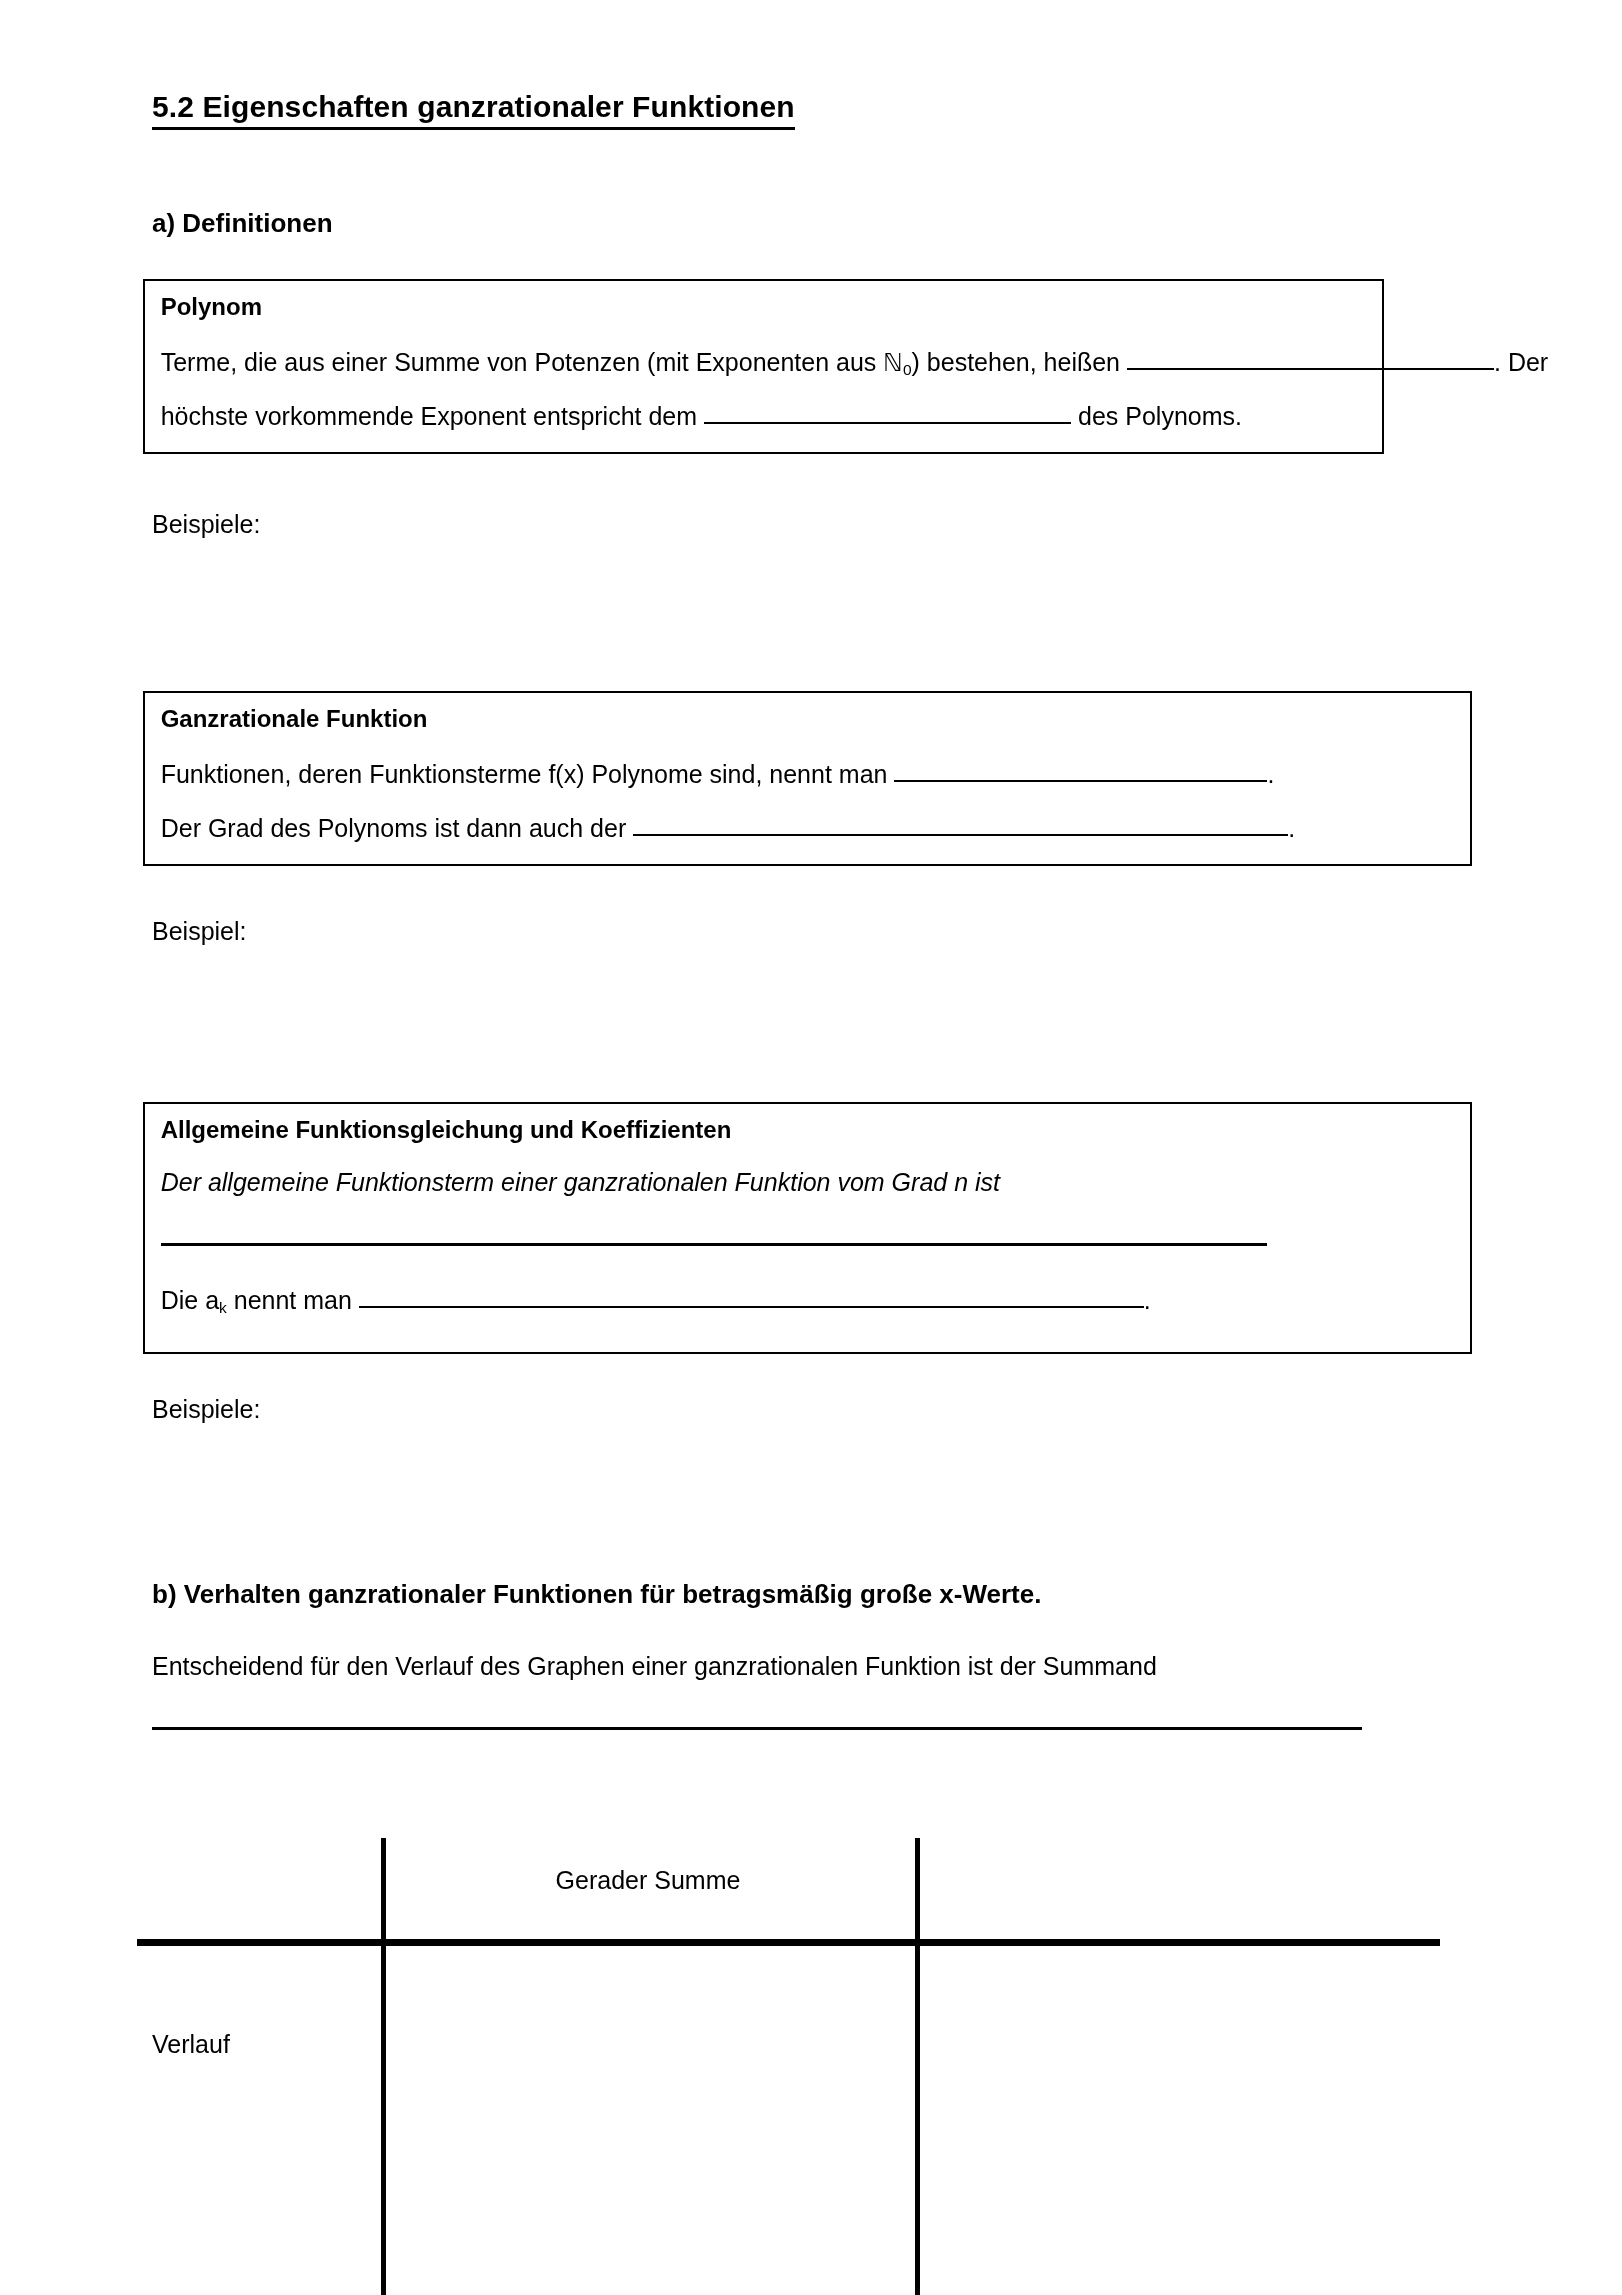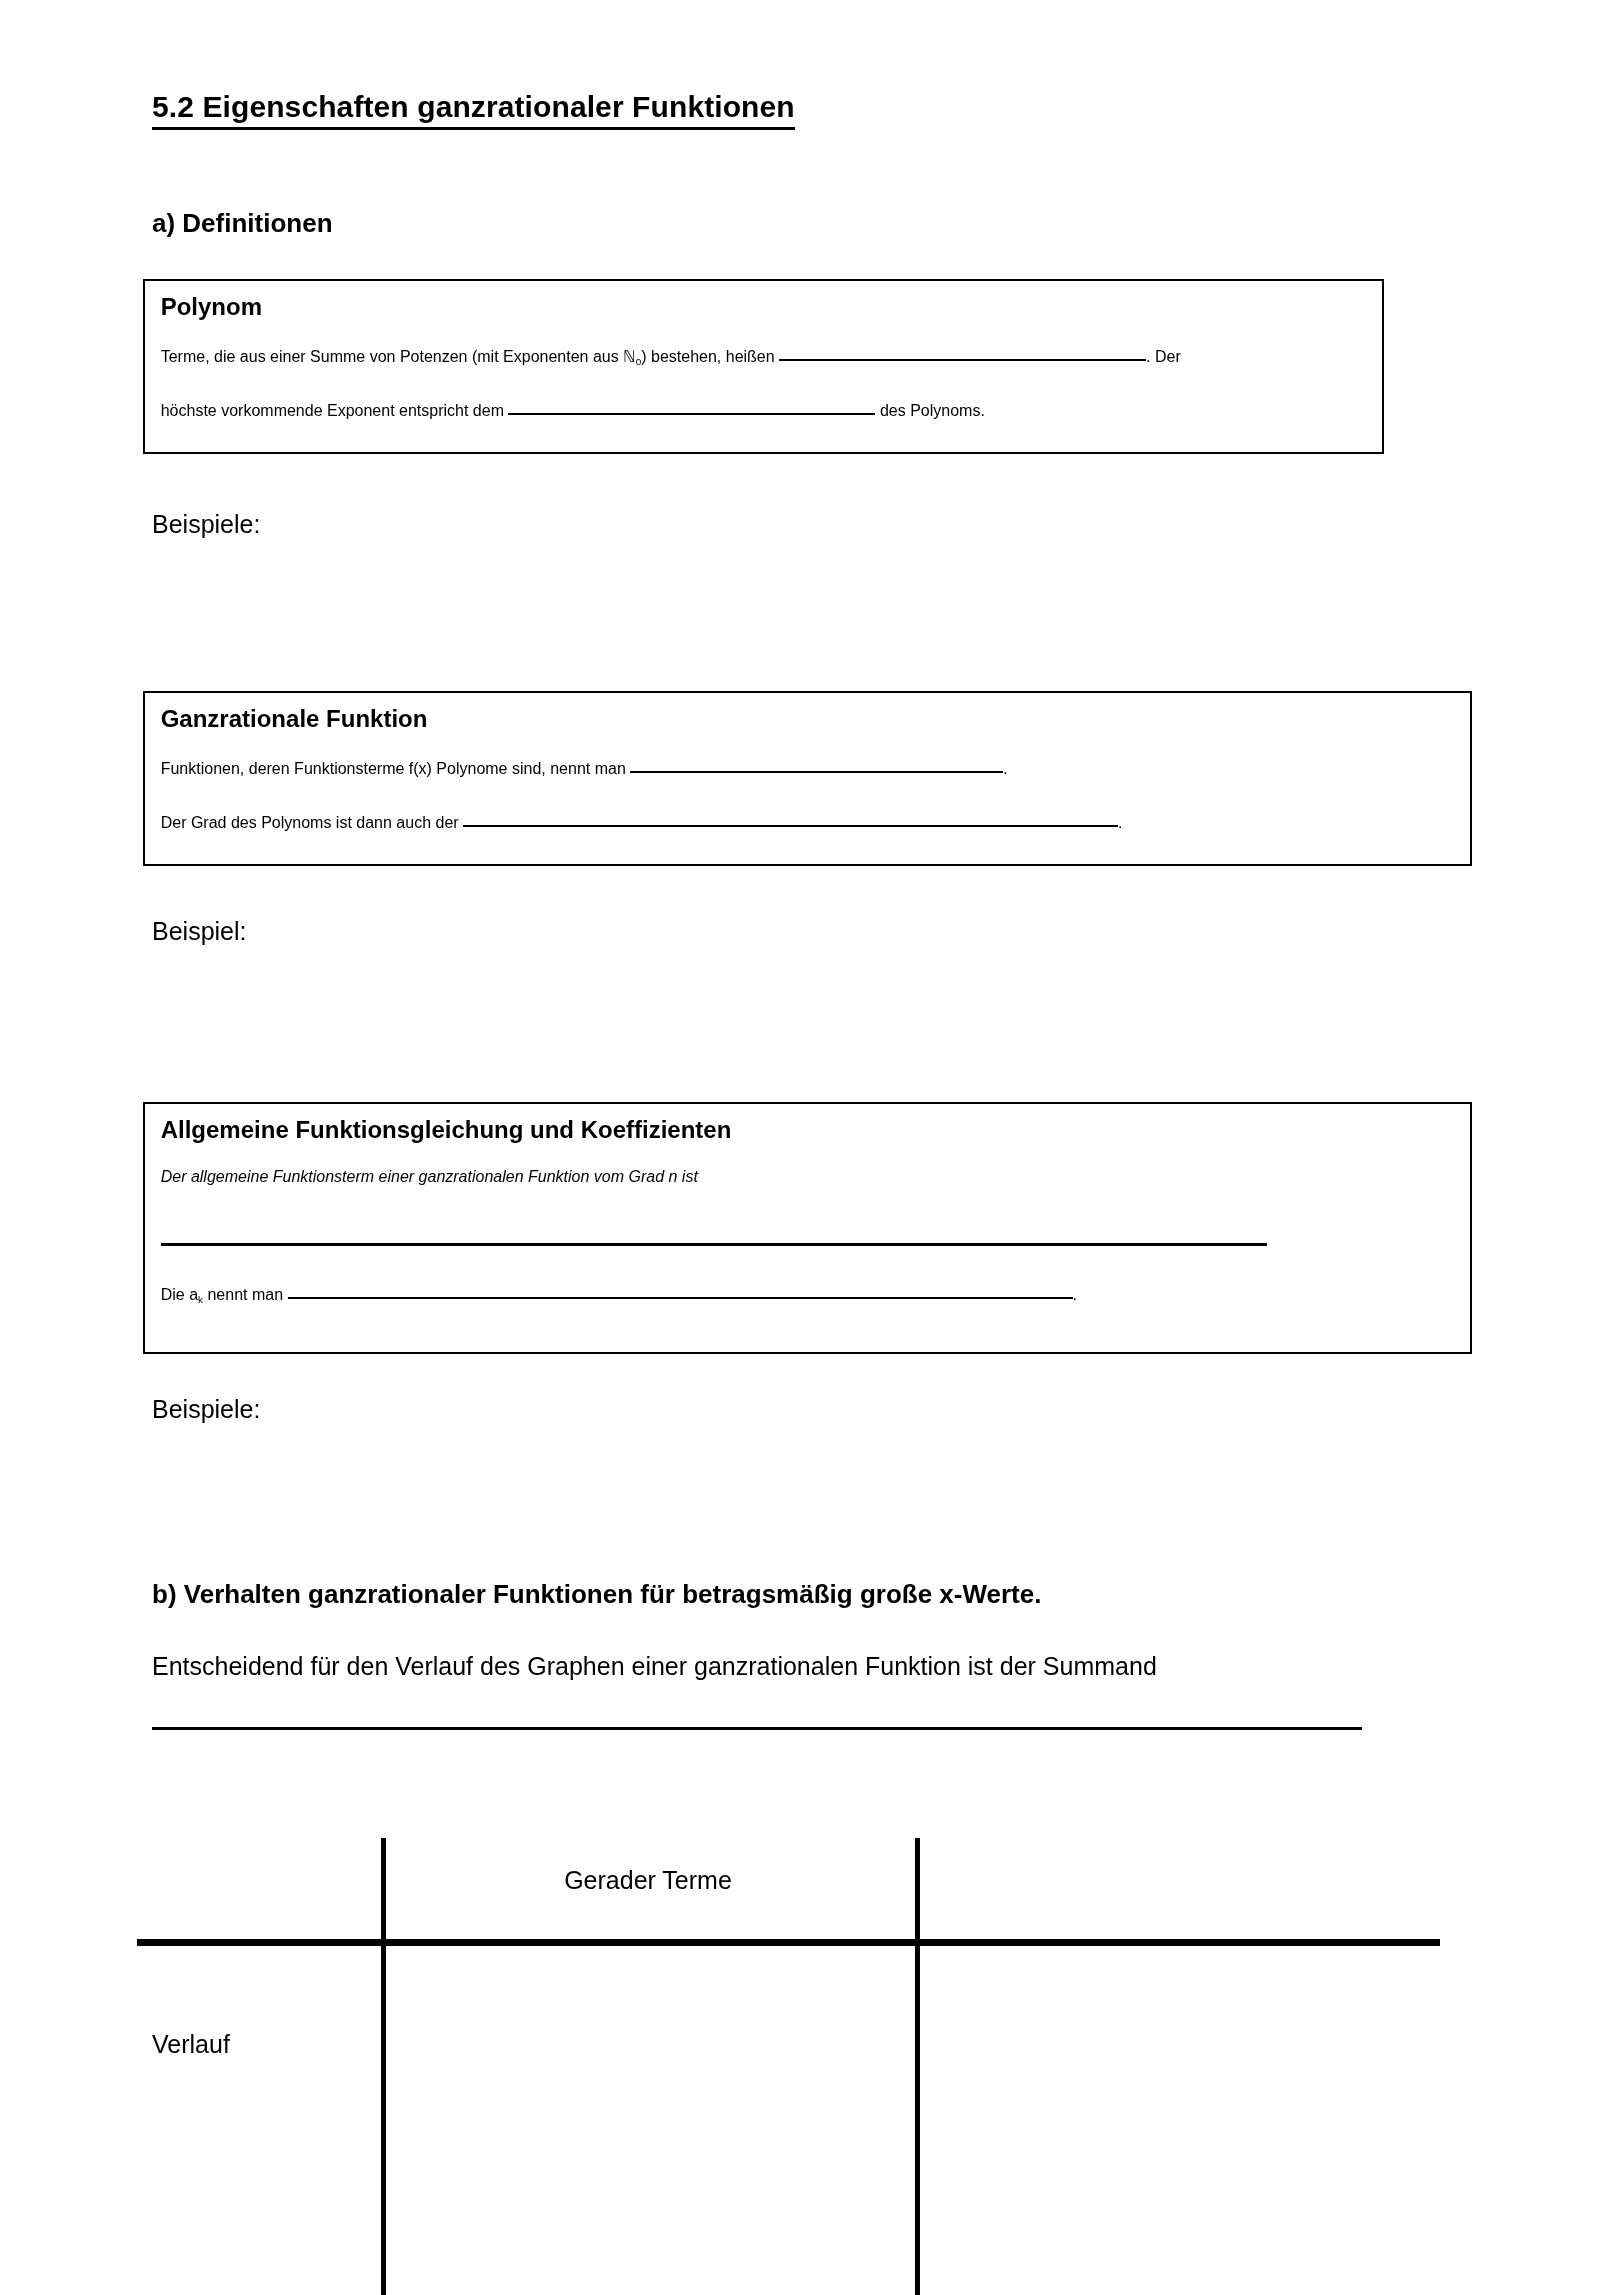--- a/index.html
+++ b/index.html
@@ -64,21 +64,21 @@
     left: 15.7px;
     top: 11.8px;
     font-size: 24px;
     font-weight: bold;
     white-space: nowrap;
     line-height: 1.2;
   }
   .defbox-line {
     position: absolute;
     left: 15.7px;
-    font-size: 16px;
+    font-size: 25px;
     font-weight: normal;
     white-space: nowrap;
     line-height: 1.25;
   }
 
   
   .blank {
     display: inline-block;
     border-bottom: 2.6px solid #000000;
     vertical-align: 1.3px;
@@ -190,21 +190,21 @@
 
   <div class="section-heading" style="top: 1579px;">b) Verhalten ganzrationaler Funktionen für betragsmäßig große x-Werte.</div>
 
   <div class="plain-label" style="top: 1651px;">Entscheidend für den Verlauf des Graphen einer ganzrationalen Funktion ist der Summand</div>
 
   <div class="rule" style="left: 152px; top: 1727px; width: 1210px;"></div>
 
   <div class="tbl-col-rule" style="left: 381px; top: 1838px; height: 458px;"></div>
   <div class="tbl-col-rule" style="left: 915px; top: 1838px; height: 458px;"></div>
 
-  <div class="tbl-head" style="left: 381px; top: 1865px; width: 534px;">Gerader Terme</div>
+  <div class="tbl-head" style="left: 381px; top: 1865px; width: 534px;">Gerader Summe</div>
 
   <div class="tbl-h-rule" style="left: 137px; top: 1939px; width: 1303px;"></div>
 
   <div class="tbl-rowlabel" style="left: 152px; top: 2029px;">Verlauf</div>
 
   <div style="position:absolute; left: 389px; top: 1947px; width: 520px; height: 347px;"></div>
   <div style="position:absolute; left: 924px; top: 1947px; width: 517px; height: 347px;"></div>
 
 </div>
 

